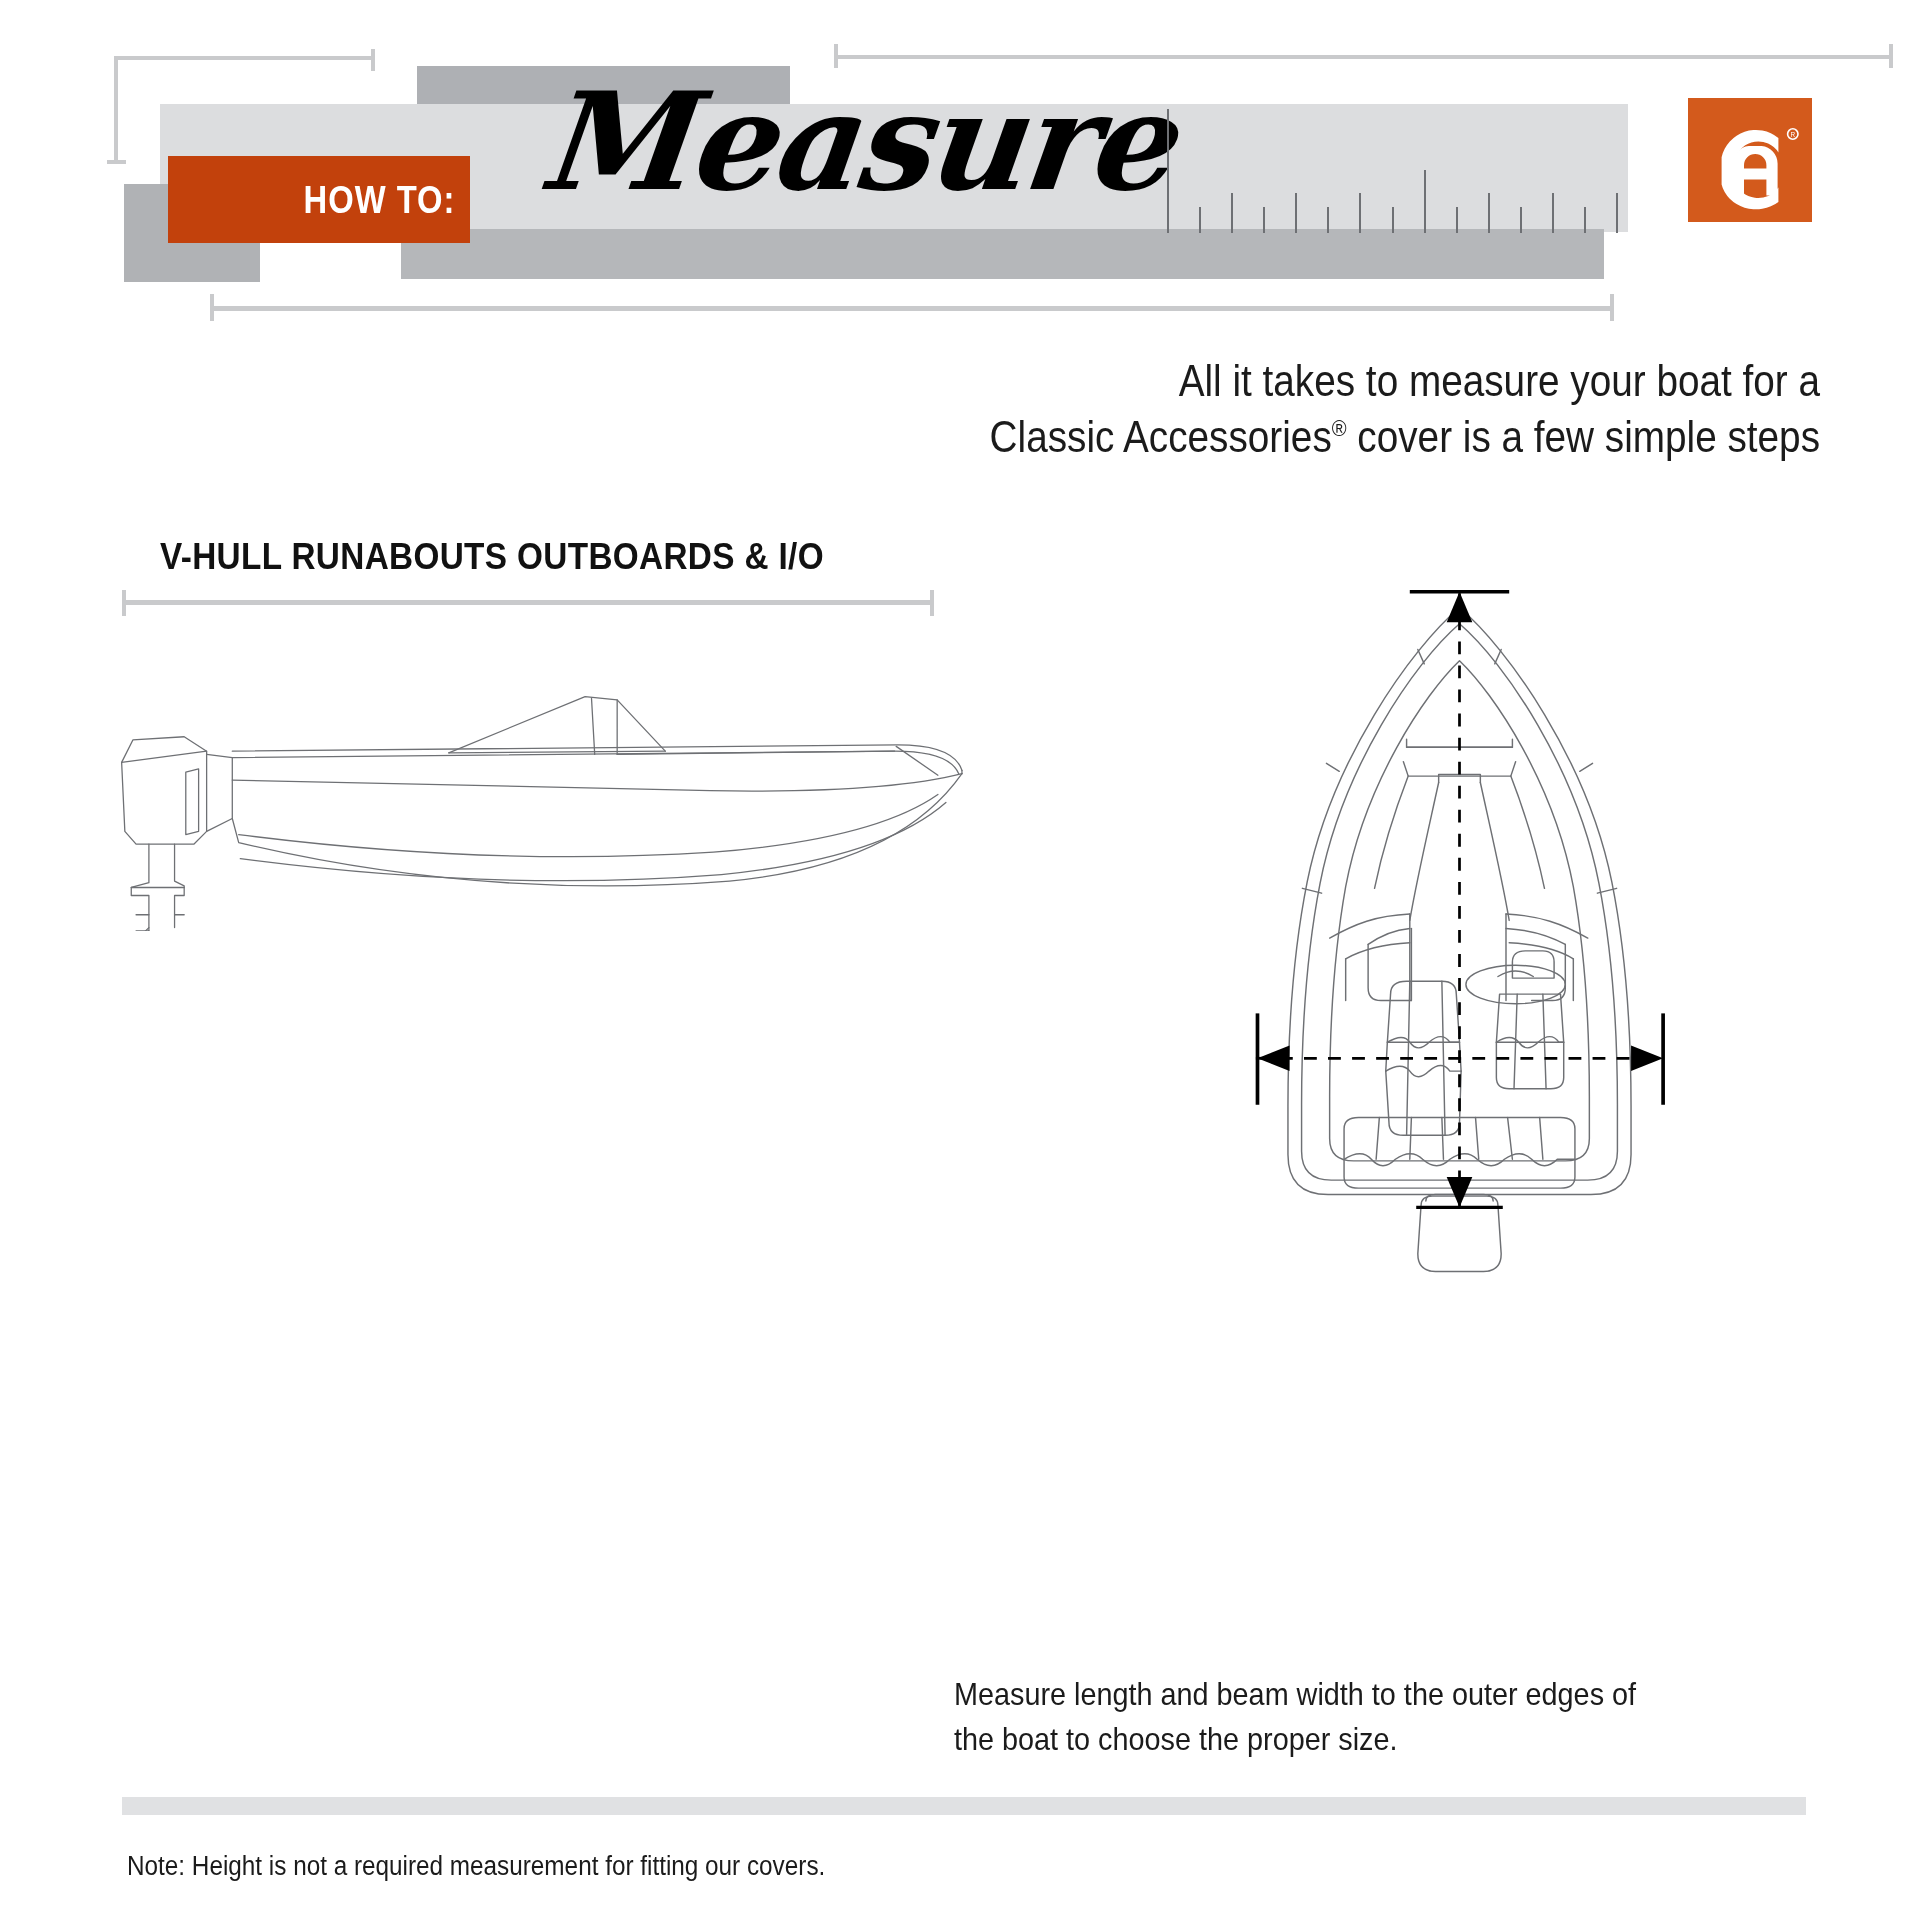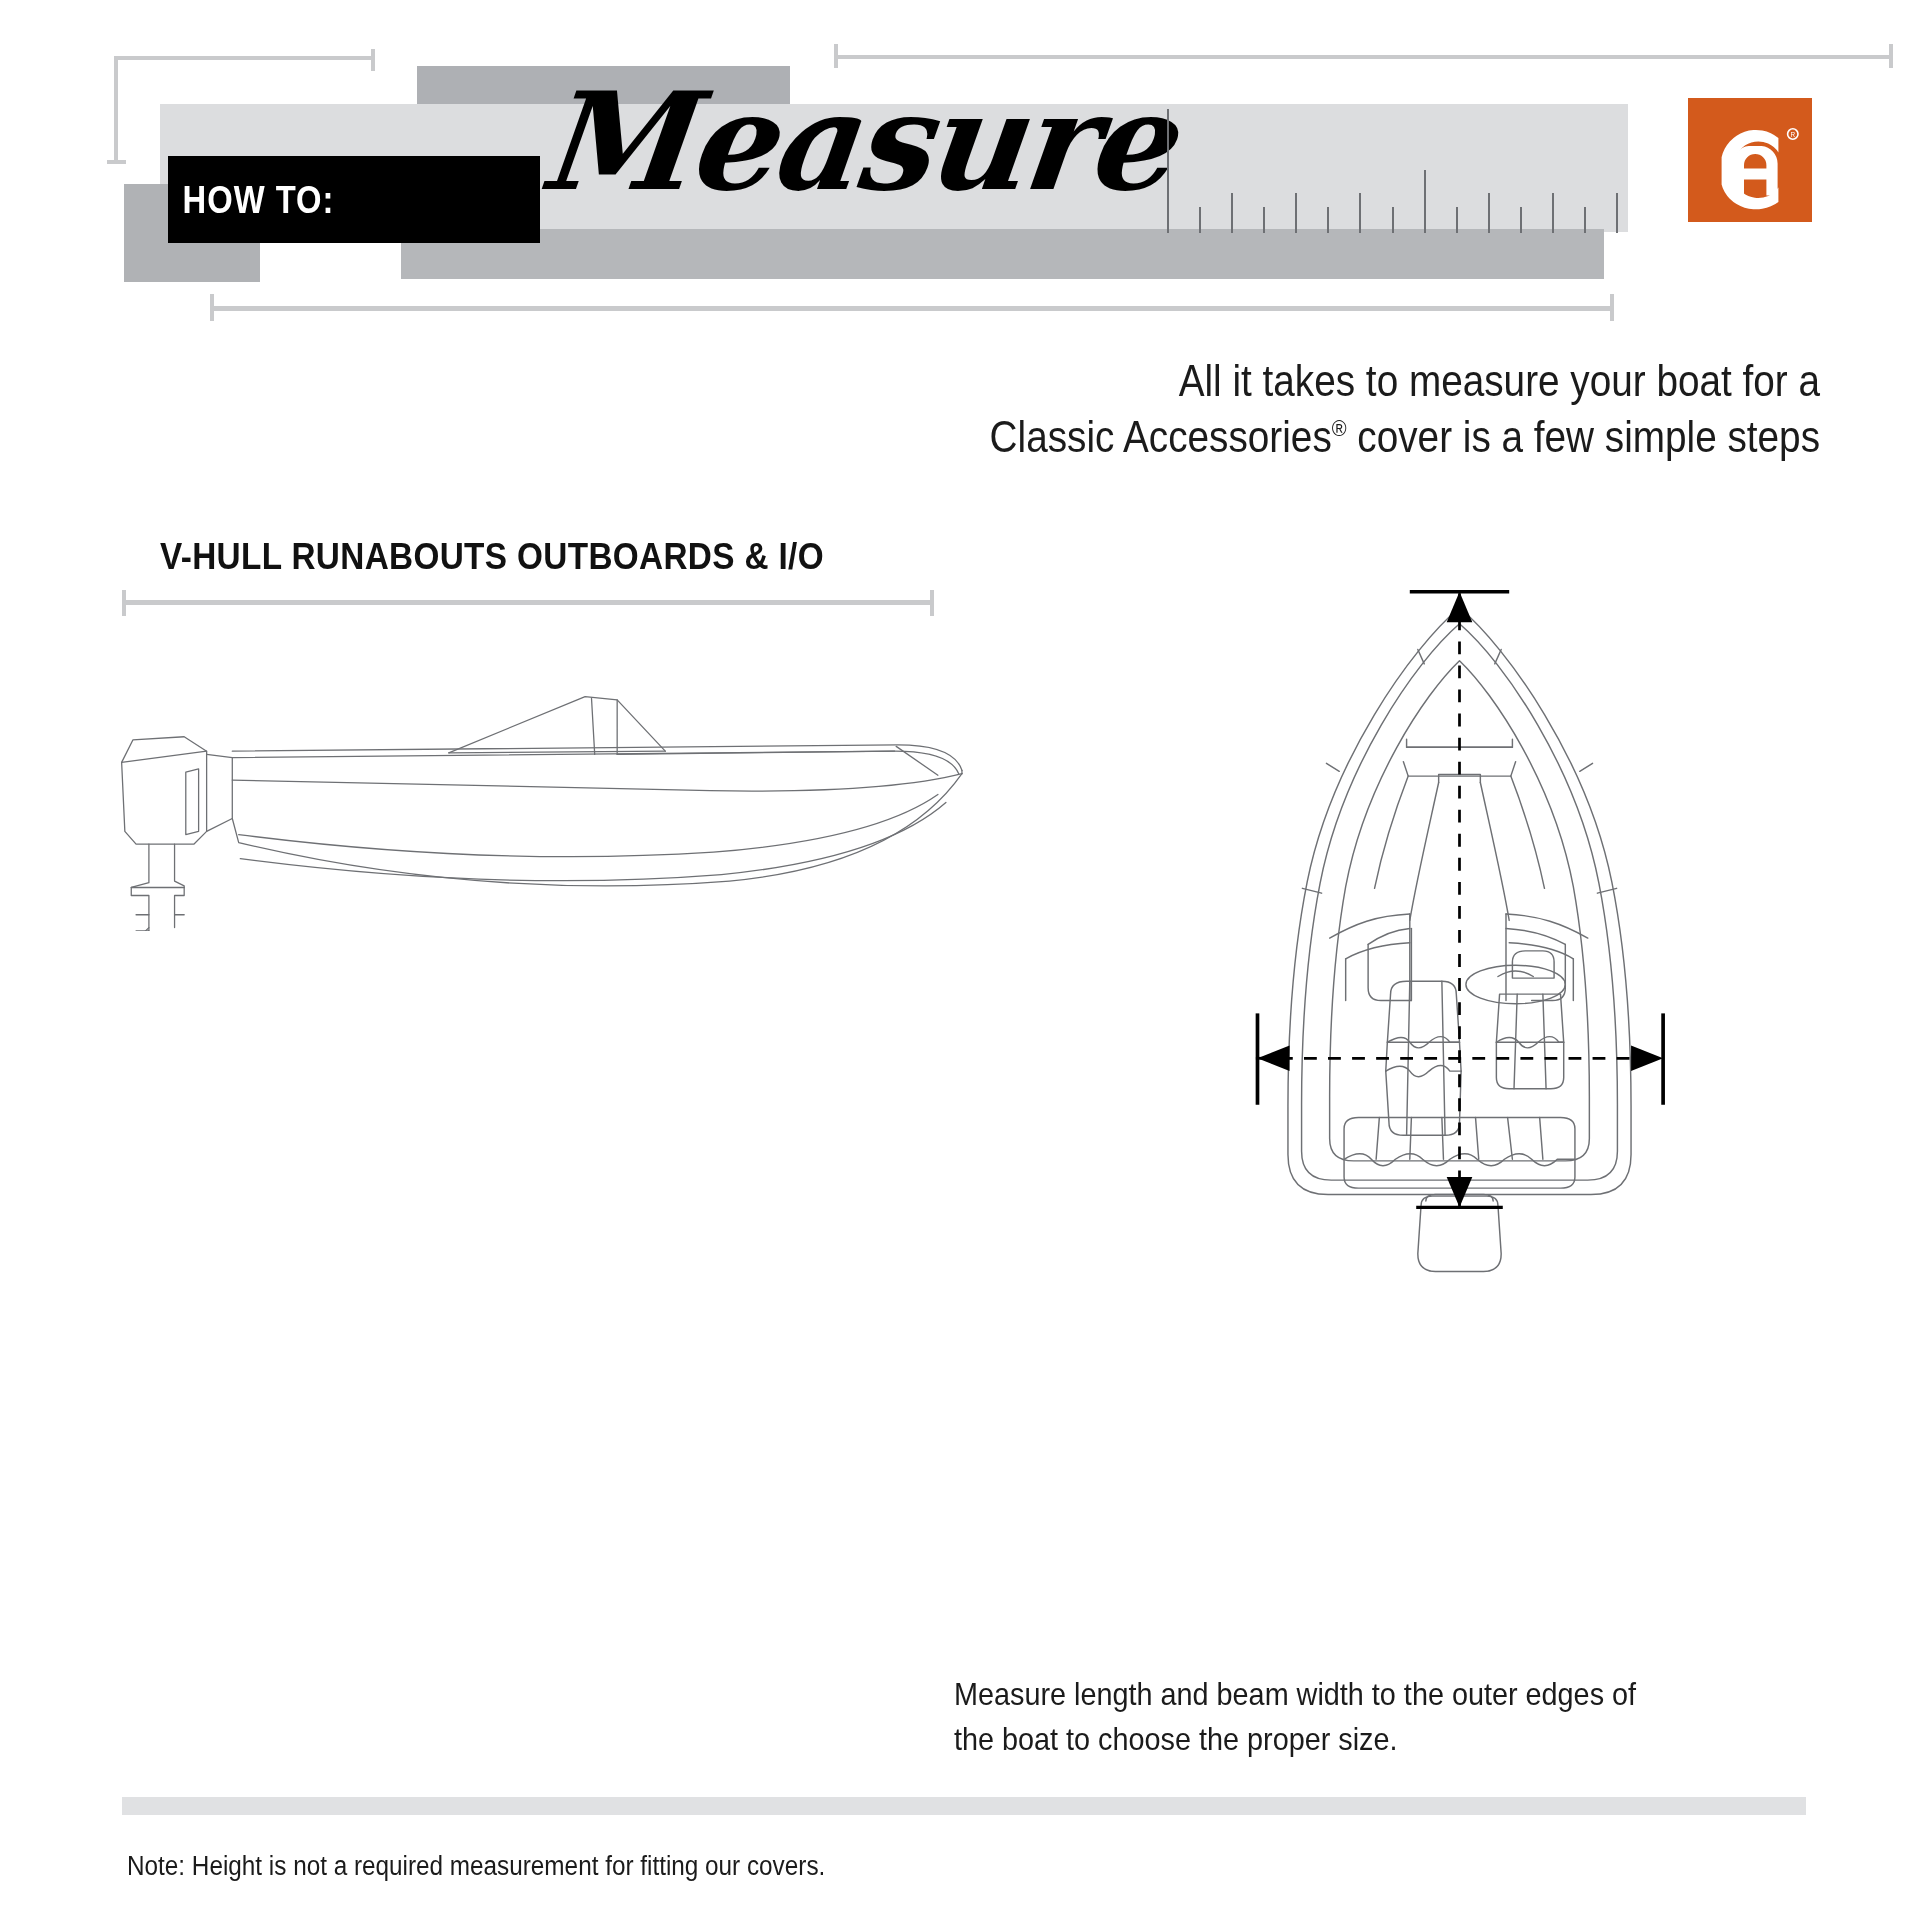--- a/index.html
+++ b/index.html
@@ -57,23 +57,23 @@
     width: 4px; height: 27px; background: #c9cacc;
   }
 
   .blk-dark-top   { position: absolute; left: 417px;  top: 66px;  width: 373px; height: 120px; background: #aeb0b4; }
   .blk-light-mid  { position: absolute; left: 160px;  top: 104px; width: 1468px;height: 128px; background: #dcdddf; }
   .blk-mid-low    { position: absolute; left: 401px;  top: 229px; width: 1203px;height: 50px;  background: #b5b7ba; }
   .blk-left-low   { position: absolute; left: 124px;  top: 184px; width: 136px; height: 98px; background: #b0b2b5; }
 
   .howto-badge {
     position: absolute; left: 168px; top: 156px;
-    width: 372px; height: 87px;
-    background: #000000;
-    display: flex; align-items: center; justify-content: flex-start;
+    width: 302px; height: 87px;
+    background: #c2410c;
+    display: flex; align-items: center; justify-content: flex-end;
   }
   .howto-badge span {
     color: #ffffff;
     font-size: 39px;
     font-weight: bold;
     letter-spacing: 1.2px;
     transform: scaleX(0.84);
     white-space: nowrap;
   }
 

